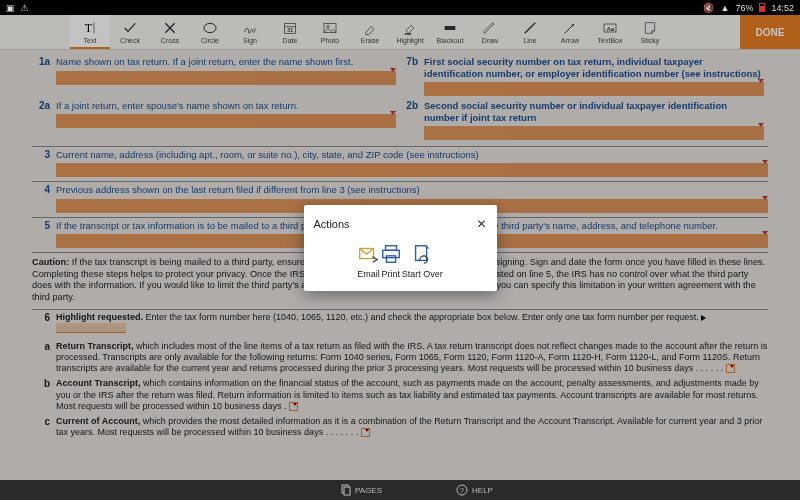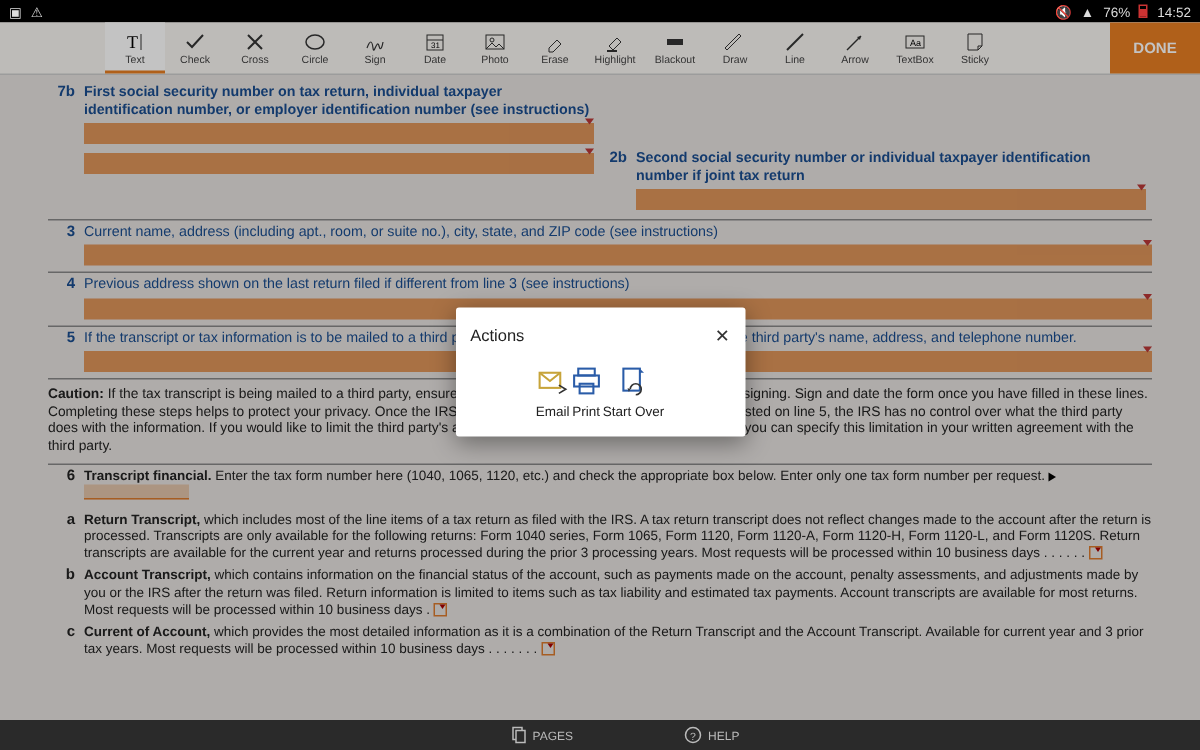--- a/index.html
+++ b/index.html
@@ -180,28 +180,39 @@
             <span>Sticky</span>
           </div>
       </div>
       <div class="done-btn">DONE</div>
     </div>
 
     <div class="doc">
       <div class="row-split">
         <div class="half">
           <div class="lbl">
+              <span class="num">1a</span>
+              <span class="txt">Name shown on tax return. If a joint return, enter the name shown first.</span>
+            </div>
+          <div class="field half-w"></div>
+        </div>
+        <div class="half">
+          <div class="lbl">
               <span class="num">7b</span>
               <span class="txt"><b>First social security number on tax return, individual taxpayer identification number, or employer identification number (see instructions)</b></span>
             </div>
           <div class="field half-w"></div>
         </div>
       </div>
       <div class="row-split">
         <div class="half">
+          <div class="lbl">
+              <span class="num">2a</span>
+              <span class="txt">If a joint return, enter spouse's name shown on tax return.</span>
+            </div>
           <div class="field half-w"></div>
         </div>
         <div class="half">
           <div class="lbl">
               <span class="num">2b</span>
               <span class="txt"><b>Second social security number or individual taxpayer identification number if joint tax return</b></span>
             </div>
           <div class="field half-w"></div>
         </div>
       </div>
@@ -221,21 +232,21 @@
       <div class="lbl">
           <span class="num">5</span>
           <span class="txt">If the transcript or tax information is to be mailed to a third party (such as a mortgage company), enter the third party's name, address, and telephone number.</span>
         </div>
       <div class="field"></div>
       <div class="divline"></div>
       <div class="caution"><b>Caution:</b> <span>If the tax transcript is being mailed to a third party, ensure that you have filled in lines 6 through 9 before signing. Sign and date the form once you have filled in these lines. Completing these steps helps to protect your privacy. Once the IRS discloses your tax transcript to the third party listed on line 5, the IRS has no control over what the third party does with the information. If you would like to limit the third party's authority to disclose your transcript information, you can specify this limitation in your written agreement with the third party.</span></div>
       <div class="divline"></div>
       <div class="item">
           <span class="num">6</span>
-          <span class="txt"><b>Transcript financial.</b><span> Enter the tax form number here (1040, 1065, 1120, etc.) and check the appropriate box below. Enter only one tax form number per request. </span><span class="tri"></span> <span style="display:inline-block;width:70px;border-bottom:1px solid #d97a2e;background:rgba(217,122,46,0.3);height:10px;"></span></span>
+          <span class="txt"><b>Highlight requested.</b><span> Enter the tax form number here (1040, 1065, 1120, etc.) and check the appropriate box below. Enter only one tax form number per request. </span><span class="tri"></span> <span style="display:inline-block;width:70px;border-bottom:1px solid #d97a2e;background:rgba(217,122,46,0.3);height:10px;"></span></span>
         </div>
       <div class="item">
           <span class="num">a</span>
           <span class="txt"><b>Return Transcript,</b><span> which includes most of the line items of a tax return as filed with the IRS. A tax return transcript does not reflect changes made to the account after the return is processed. Transcripts are only available for the following returns: Form 1040 series, Form 1065, Form 1120, Form 1120-A, Form 1120-H, Form 1120-L, and Form 1120S. Return transcripts are available for the current year and returns processed during the prior 3 processing years. Most requests will be processed within 10 business days   .   .   .   .   .   .</span> <span class="mark"></span></span>
         </div>
       <div class="item">
           <span class="num">b</span>
           <span class="txt"><b>Account Transcript,</b><span> which contains information on the financial status of the account, such as payments made on the account, penalty assessments, and adjustments made by you or the IRS after the return was filed. Return information is limited to items such as tax liability and estimated tax payments. Account transcripts are available for most returns. Most requests will be processed within 10 business days   .</span> <span class="mark"></span></span>
         </div>
       <div class="item">

